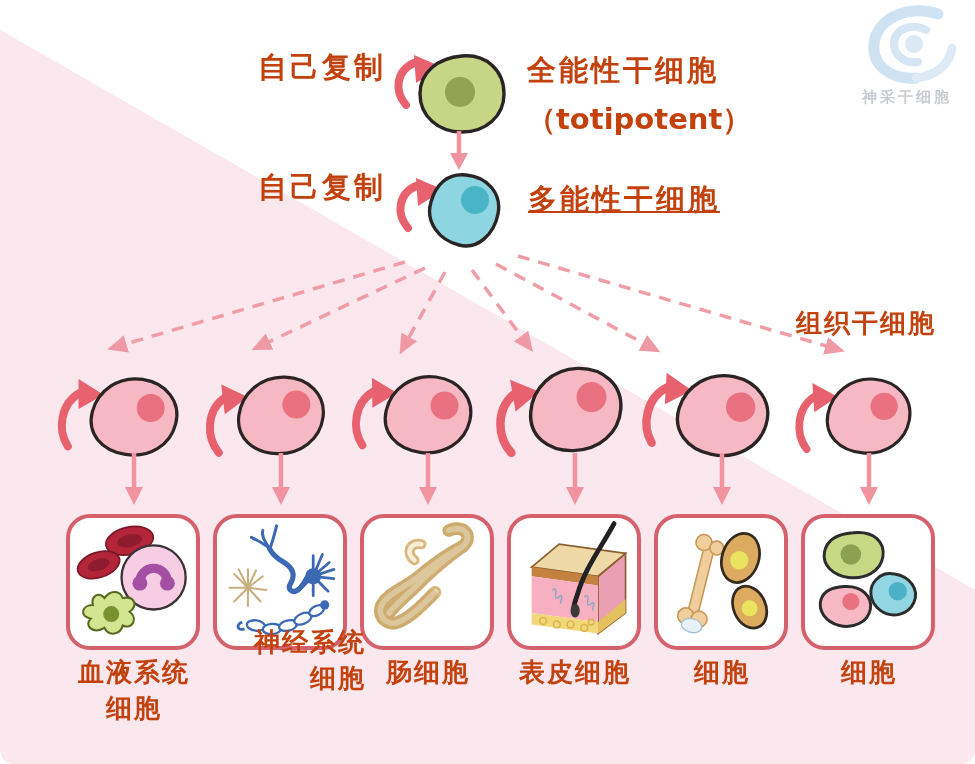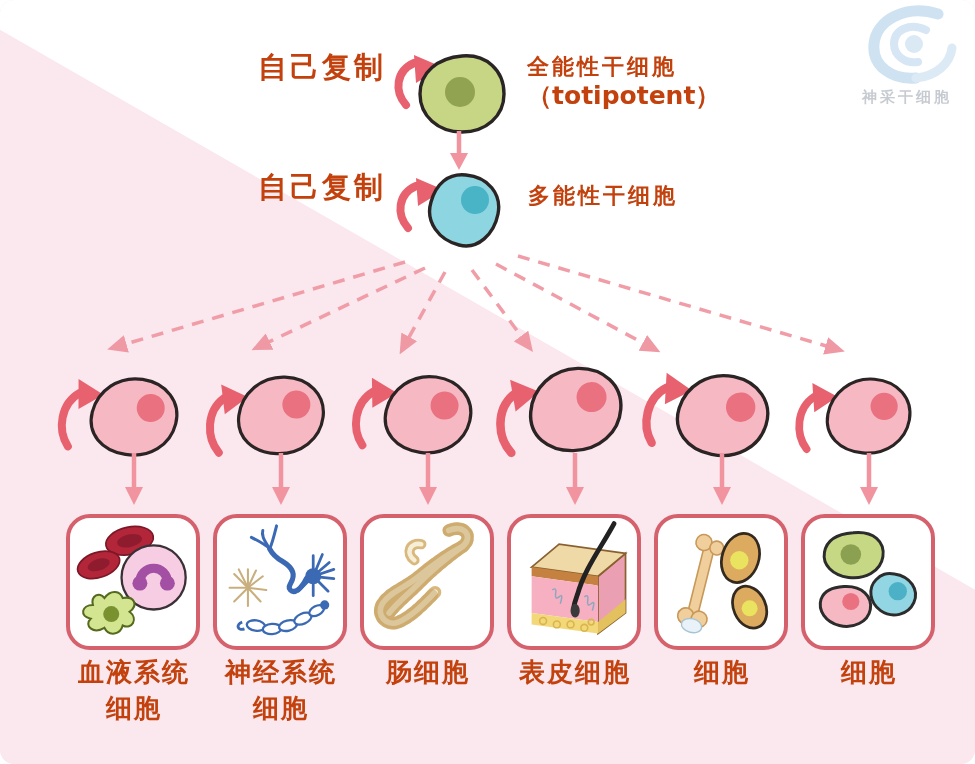--- a/index.html
+++ b/index.html
@@ -11,22 +11,22 @@
   .wedge {
     position:absolute; left:0; top:0; width:100%; height:100%;
     background:#ffffff;
     -webkit-clip-path:polygon(0 0, 100% 0, 100% 77.2%, 0 3.9%);
     clip-path:polygon(0 0, 100% 0, 100% 77.2%, 0 3.9%);
   }
   .abs { position:absolute; }
   .red-text { color:#c2410c; }
   .rep-label { font-size:29px; letter-spacing:3px; }
   .name-block { line-height:1.15; }
-  .name-cn { font-size:22px; letter-spacing:3px; }
-  .name-en { font-size:25px; letter-spacing:0px; margin-top:3px; }
+  .name-cn { font-size:29px; letter-spacing:3px; }
+  .name-en { font-size:29px; letter-spacing:0px; margin-top:16px; }
   .tissue-label { font-size:26px; letter-spacing:2px; }
   .col-label { width:170px; text-align:center; font-size:26px; line-height:36px; letter-spacing:2px; }
   .tissue-box {
     width:134px; height:136px; box-sizing:border-box;
     background:#ffffff; border:4px solid #d5616d; border-radius:24px;
   }
   .tissue-box svg { width:100%; height:100%; display:block; }
   .logo-text { width:120px; font-size:15px; letter-spacing:3px; color:#b9bec6; opacity:.8; }
 </style>
 </head>
@@ -65,39 +65,40 @@
 
   <div class="abs red-text rep-label" style="left:258px; top:168px;">自己复制</div>
   <svg class="abs" style="left:394px; top:178px;" width="54" height="56" viewBox="0 0 54 56">
     <path d="M 14 50 C 2 36 4 16 22 8" fill="none" stroke="#e7626e" stroke-width="8" stroke-linecap="round"></path>
     <polygon points="22,0 50,12 24,28" fill="#e7626e"></polygon>
   </svg>
   <svg class="abs" style="left:418px; top:172px;" width="88" height="80" viewBox="0 0 88 80">
     <path d="M 48 3 C 70 5 84 22 80 42 C 76 62 60 78 41 73 C 21 68 7 50 13 30 C 18 12 30 1 48 3 Z" fill="#8ed5e2" stroke="#2b2424" stroke-width="3.4"></path>
     <circle cx="57" cy="28" r="14" fill="#49b4c6"></circle>
   </svg>
-  <div class="abs red-text name-block" style="left:528px; top:183px;">
+  <div class="abs red-text name-block" style="left:528px; top:183px;text-decoration:underline;">
     <div class="name-cn">多能性干细胞</div>
   </div>
 
   <svg class="abs" style="left:60px; top:240px;" width="880" height="128" viewBox="0 0 880 128">
     <defs>
       <marker id="ah" markerUnits="userSpaceOnUse" markerWidth="20" markerHeight="18" refX="15" refY="9" orient="auto">
         <path d="M0,0 L20,9 L0,18 Z" fill="#ef99a4"></path>
       </marker>
     </defs>
     <g stroke="#f09da8" stroke-width="3.5" stroke-dasharray="12 9" fill="none">
       <line x1="345" y1="22" x2="52" y2="108" marker-end="url(#ah)"></line>
       <line x1="365" y1="28" x2="196" y2="108" marker-end="url(#ah)"></line>
       <line x1="385" y1="32" x2="342" y2="110" marker-end="url(#ah)"></line>
       <line x1="412" y1="30" x2="470" y2="108" marker-end="url(#ah)"></line>
       <line x1="436" y1="24" x2="596" y2="110" marker-end="url(#ah)"></line>
       <line x1="458" y1="16" x2="780" y2="110" marker-end="url(#ah)"></line>
     </g>
   </svg>
+  <div class="abs red-text tissue-label" style="left:796px; top:306px;">组织干细胞</div>
 
   <svg class="abs" style="left:54px;  top:370px; transform:rotate(4deg);" width="135" height="95" viewBox="0 0 135 95">
     <path d="M 16 80 C 4 64 6 38 24 26" fill="none" stroke="#e7626e" stroke-width="8" stroke-linecap="round"></path>
       <polygon points="22,12 48,26 24,42" fill="#e7626e"></polygon>
     <path d="M 86 8 C 110 10 126 28 122 50 C 118 72 98 86 74 84 C 50 82 34 66 38 44 C 42 22 62 6 86 8 Z" fill="#f6b8c2" stroke="#2b2424" stroke-width="3.2"></path>
     <circle cx="96" cy="36" r="14" fill="#ea7280"></circle>
   </svg>
   <svg class="abs" style="left:201px; top:370px; transform:rotate(-3deg);" width="135" height="95" viewBox="0 0 135 95">
     <path d="M 16 80 C 4 64 6 38 24 26" fill="none" stroke="#e7626e" stroke-width="8" stroke-linecap="round"></path>
       <polygon points="22,12 48,26 24,42" fill="#e7626e"></polygon>
@@ -279,21 +280,21 @@
       <circle cx="81" cy="63" r="8" fill="#4cb1c6"></circle>
       <path d="M 34 59 C 50 58 59 68 57 79 C 55 90 42 96 30 93 C 18 90 11 80 14 70 C 17 62 24 60 34 59 Z" fill="#f6b9c3" stroke="#2c2c2c" stroke-width="2.6"></path>
       <circle cx="40" cy="72" r="7.5" fill="#ea7280"></circle>
     </svg>
   </div>
 
   <div class="abs red-text col-label" style="left:49px;  top:654px;text-align:center;">
     <div>血液系统</div>
       <div>细胞</div>
   </div>
-  <div class="abs red-text col-label" style="left:196px; top:654px;">
+  <div class="abs red-text col-label" style="left:196px; top:624px;text-align:right;">
     <div>神经系统</div>
       <div>细胞</div>
   </div>
   <div class="abs red-text col-label" style="left:343px; top:654px;">
     <div>肠细胞</div>
       <div></div>
   </div>
   <div class="abs red-text col-label" style="left:490px; top:654px;">
     <div>表皮细胞</div>
       <div></div>

